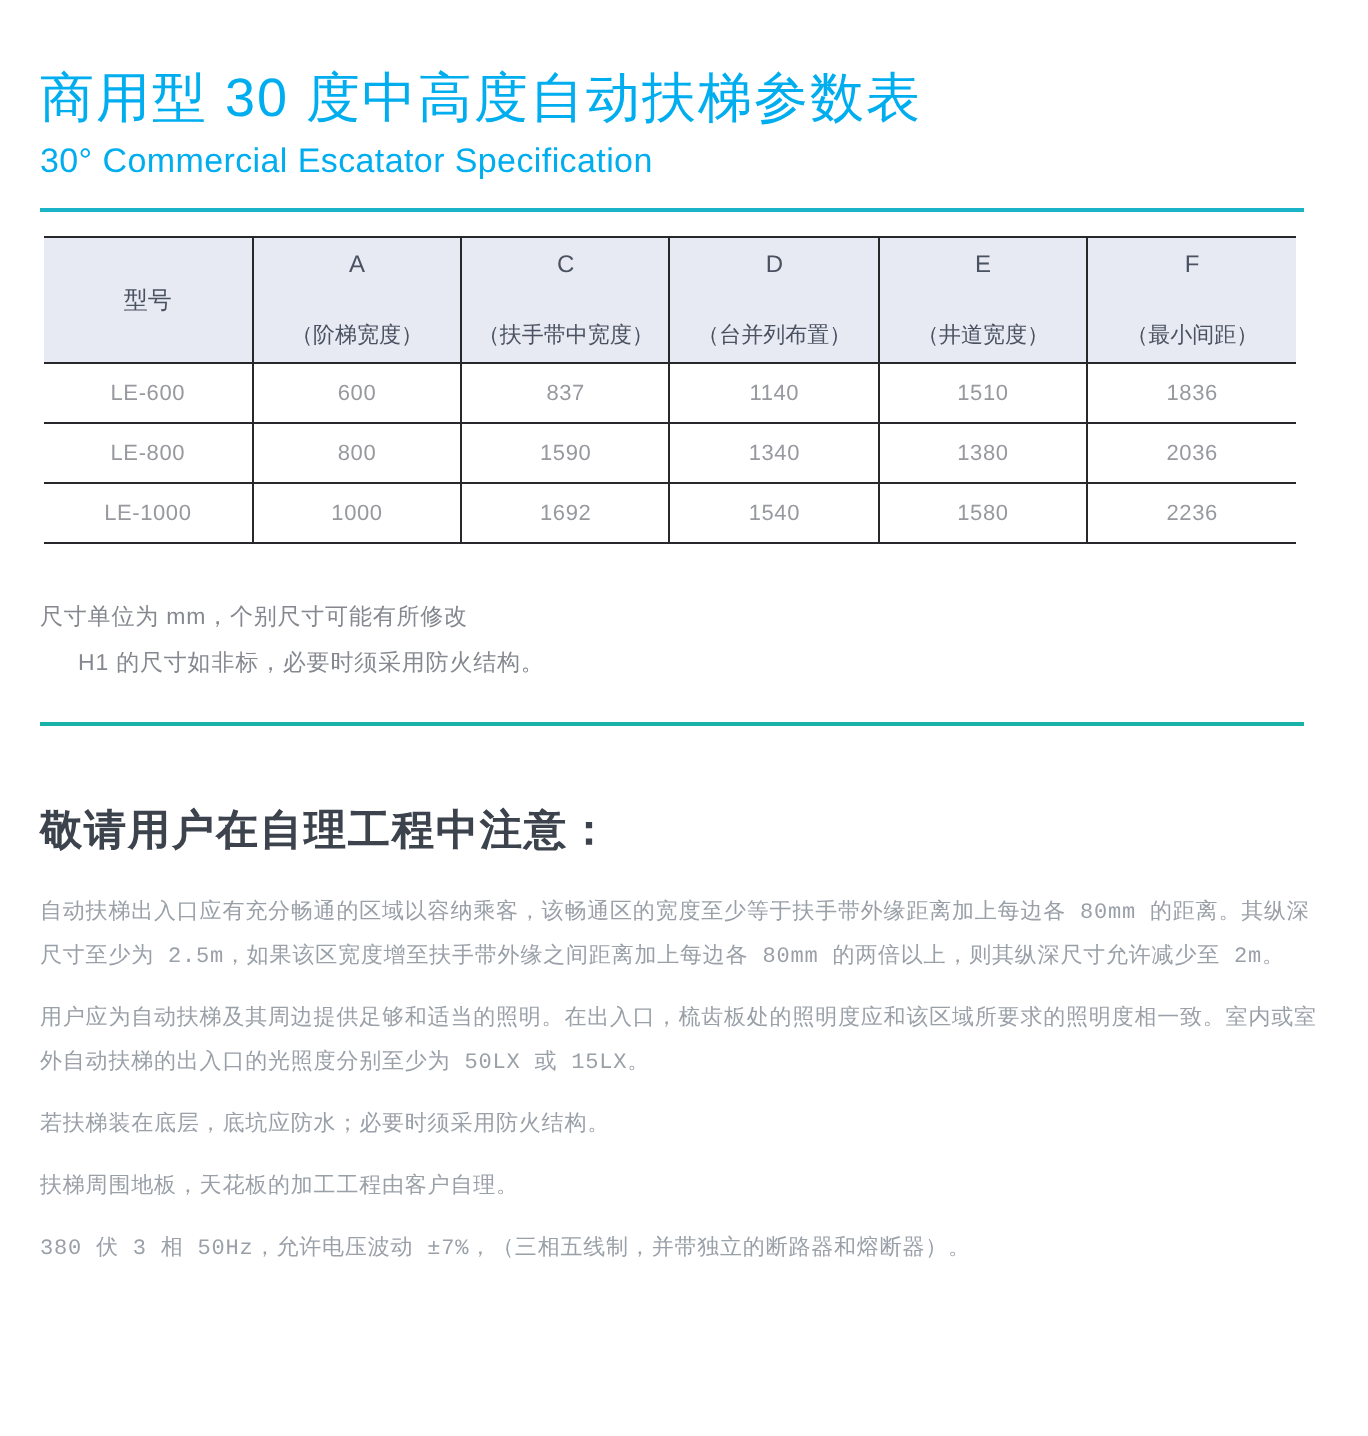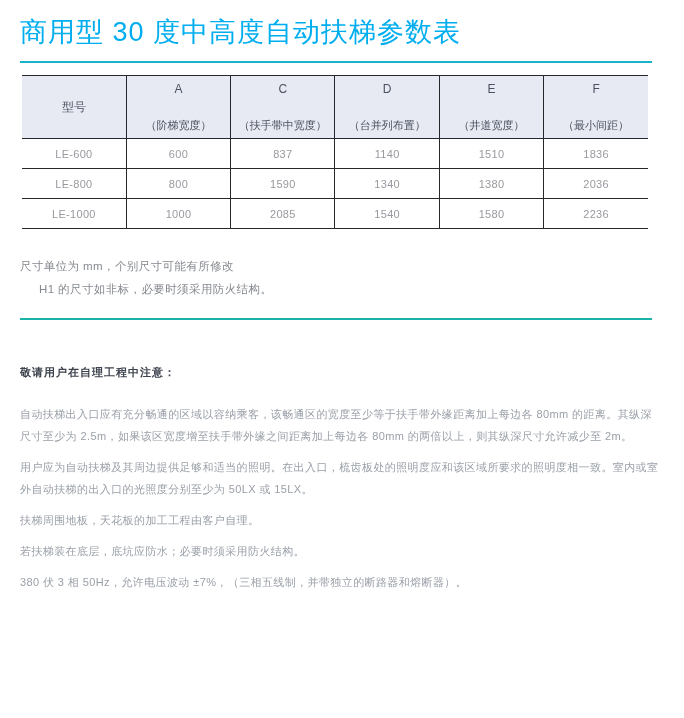--- a/index.html
+++ b/index.html
@@ -8,21 +8,21 @@
     background: #ffffff;
     font-family: "Liberation Sans", "DejaVu Sans", sans-serif;
   }
   .page {
     position: relative;
     width: 684px;
     height: 718px;
     background: #ffffff;
     overflow: hidden;
     box-sizing: border-box;
-    padding: 14px 26px 0 20px;
+    padding: 31px 26px 0 20px;
   }
   .content { width: 632px; }
 
   
   .title {
     margin: 0;
     font-size: 27px;
     line-height: 36px;
     font-weight: 500;
     letter-spacing: 1px;
@@ -82,43 +82,45 @@
     font-size: 11.5px;
     line-height: 23px;
     color: #85898f;
     letter-spacing: 0.4px;
   }
   .note.indent { padding-left: 19px; }
 
   
   .attention-heading {
     margin: 42px 0 0 0;
-    font-size: 11px;
+    font-size: 21px;
     line-height: 21px;
     font-weight: bold;
     letter-spacing: 1px;
     color: #3d434d;
   }
   .body-par {
     margin: 9px 0 0 0;
     font-size: 11px;
     line-height: 22px;
     color: #9aa0a8;
     letter-spacing: 0.4px;
     width: 640px;
+    font-family: Liberation Mono, monospace;
   }
   .body-par.first { margin-top: 20px; }
 </style>
 </head>
 <body>
 
 <div class="page">
   <div class="content">
 
     <h1 class="title">商用型 30 度中高度自动扶梯参数表</h1>
+    <h2 class="subtitle">30° Commercial Escatator Specification</h2>
 
     <div class="divider divider-top"></div>
 
     <table class="spec">
       <thead>
         <tr>
           <th>
             <div class="col-letter">型号</div>
           </th>
           <th>
@@ -156,38 +158,38 @@
           <td>LE-800</td>
           <td>800</td>
           <td>1590</td>
           <td>1340</td>
           <td>1380</td>
           <td>2036</td>
         </tr>
         <tr>
           <td>LE-1000</td>
           <td>1000</td>
-          <td>2085</td>
+          <td>1692</td>
           <td>1540</td>
           <td>1580</td>
           <td>2236</td>
         </tr>
       </tbody>
     </table>
 
     <div class="notes">
       <p class="note">尺寸单位为 mm，个别尺寸可能有所修改</p>
       <p class="note indent">H1 的尺寸如非标，必要时须采用防火结构。</p>
     </div>
 
     <div class="divider divider-bottom"></div>
 
     <section>
       <h3 class="attention-heading">敬请用户在自理工程中注意：</h3>
       <p class="body-par first">自动扶梯出入口应有充分畅通的区域以容纳乘客，该畅通区的宽度至少等于扶手带外缘距离加上每边各 80mm 的距离。其纵深尺寸至少为 2.5m，如果该区宽度增至扶手带外缘之间距离加上每边各 80mm 的两倍以上，则其纵深尺寸允许减少至 2m。</p>
       <p class="body-par">用户应为自动扶梯及其周边提供足够和适当的照明。在出入口，梳齿板处的照明度应和该区域所要求的照明度相一致。室内或室外自动扶梯的出入口的光照度分别至少为 50LX 或 15LX。</p>
+      <p class="body-par">若扶梯装在底层，底坑应防水；必要时须采用防火结构。</p>
       <p class="body-par">扶梯周围地板，天花板的加工工程由客户自理。</p>
-      <p class="body-par">若扶梯装在底层，底坑应防水；必要时须采用防火结构。</p>
       <p class="body-par">380 伏 3 相 50Hz，允许电压波动 ±7%，（三相五线制，并带独立的断路器和熔断器）。</p>
     </section>
 
   </div>
 </div>
 
 </body></html>

